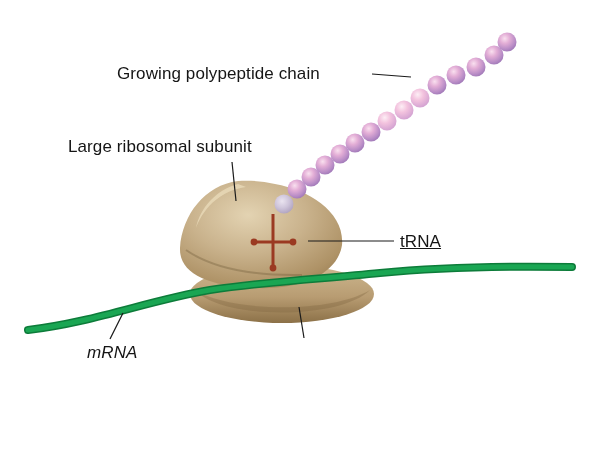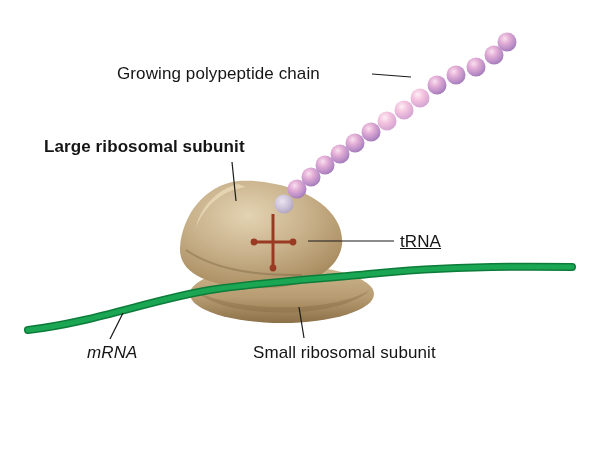--- a/index.html
+++ b/index.html
@@ -107,21 +107,20 @@
       <line x1="372" y1="74" x2="411" y2="77"></line>
       <line x1="232" y1="162" x2="236" y2="201"></line>
       <line x1="308" y1="241" x2="394" y2="241"></line>
       <line x1="123" y1="313" x2="110" y2="339"></line>
       <line x1="299" y1="307" x2="304" y2="338"></line>
     </g>
   </svg>
 
   <div class="label" style="left:117px;top:64px;">Growing polypeptide chain</div>
 
-  <div class="label" style="left:44px;top:137px;font-weight:bold;">Large ribosomal subunit</div>
+  <div class="label" style="left:68px;top:137px;">Large ribosomal subunit</div>
 
   <div class="label" style="left:400px;top:232px;text-decoration:underline;">tRNA</div>
 
   <div class="label" style="left:87px;top:343px;font-style:italic;">mRNA</div>
 
-  <div class="label" style="left:253px;top:343px;">Small ribosomal subunit</div>
 
 </div>
 
 </body></html>

